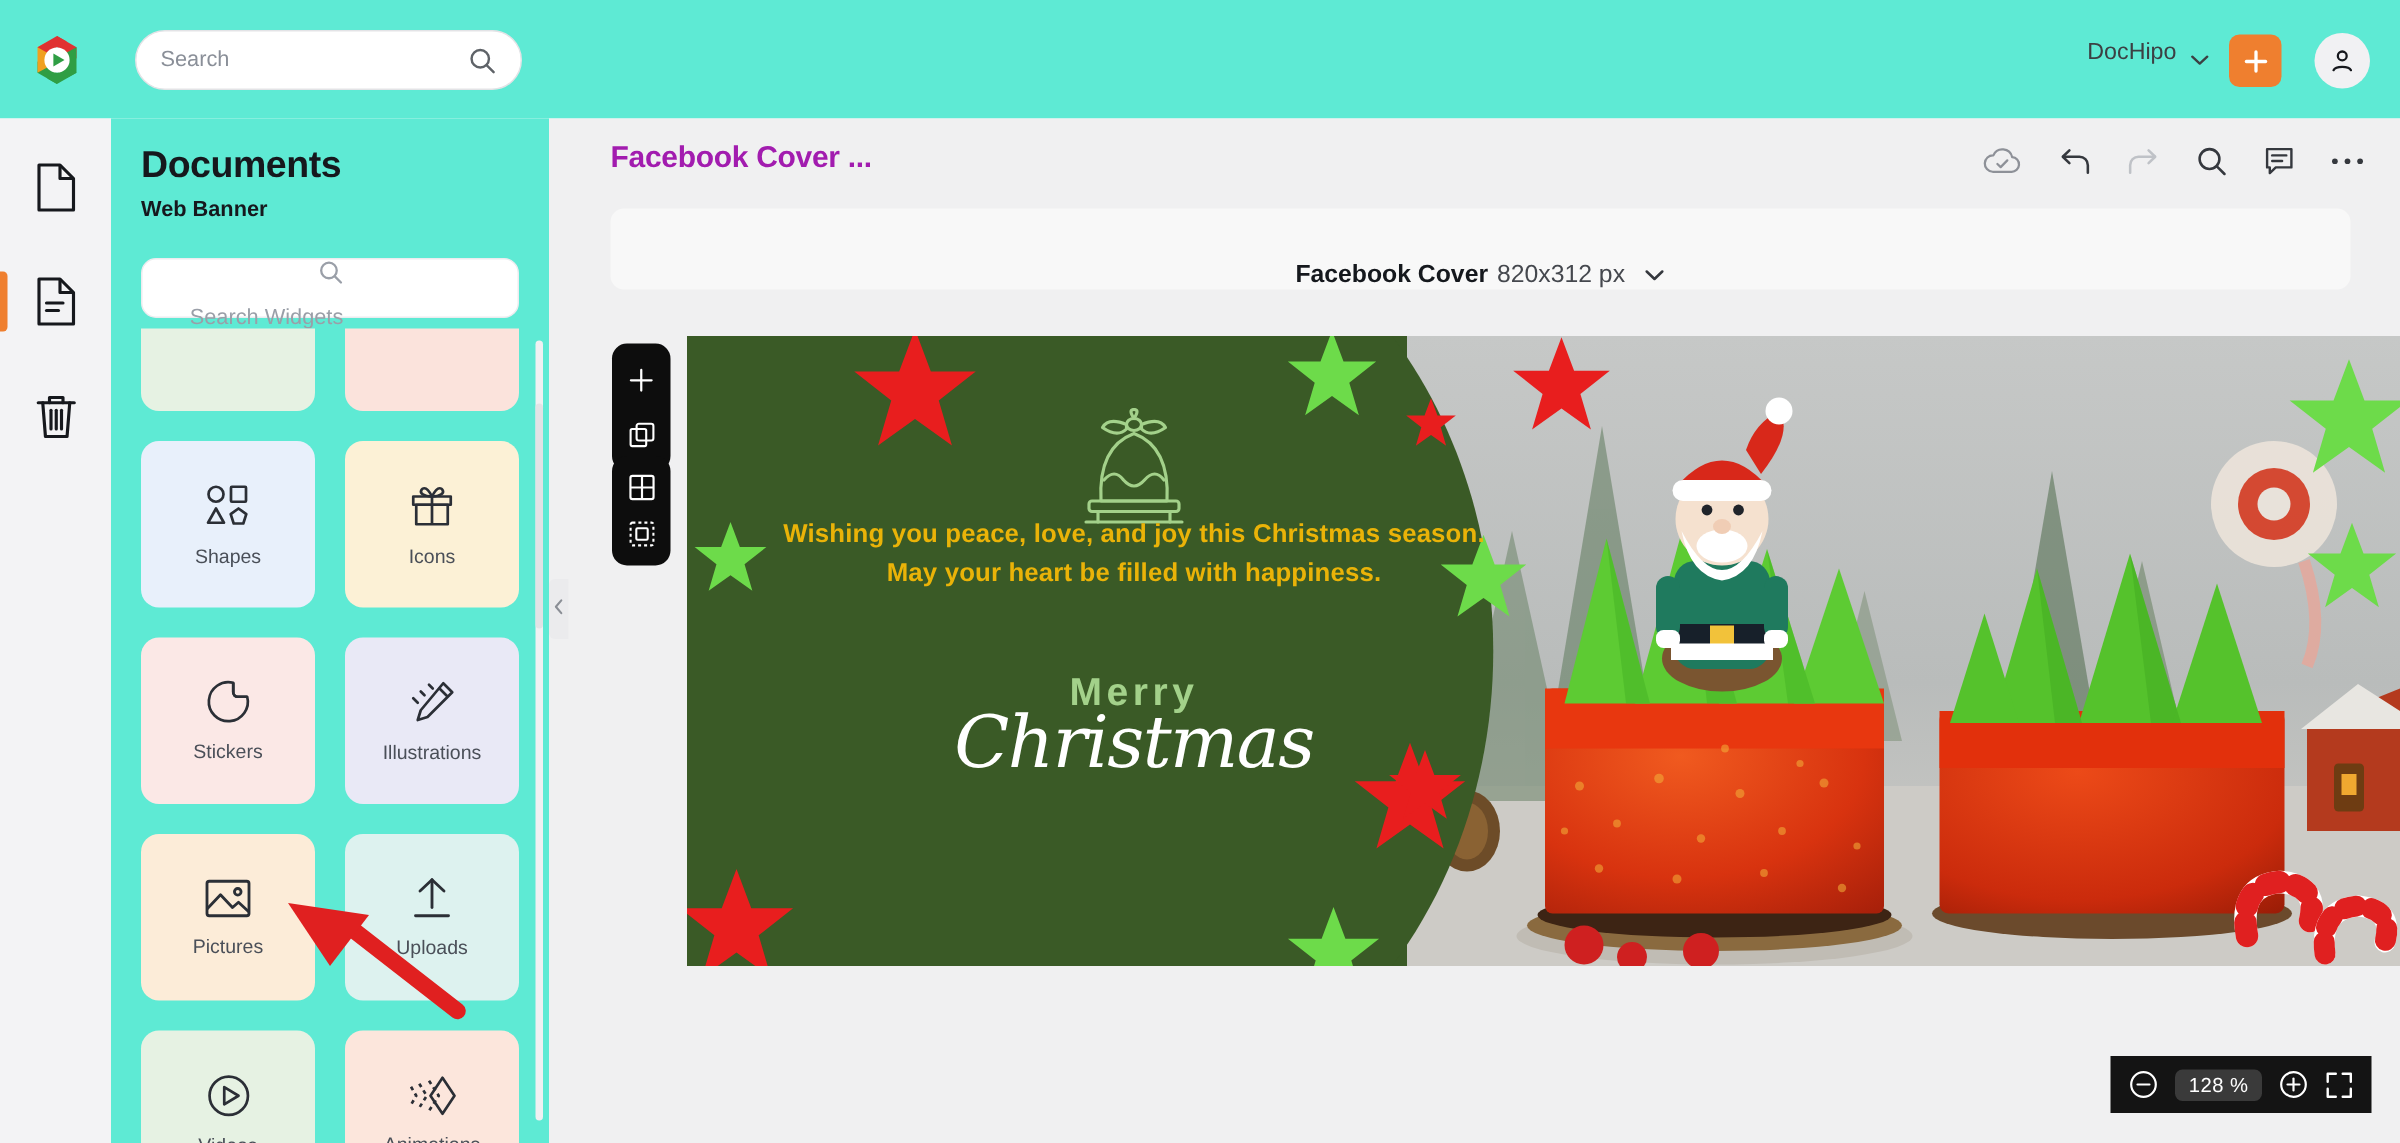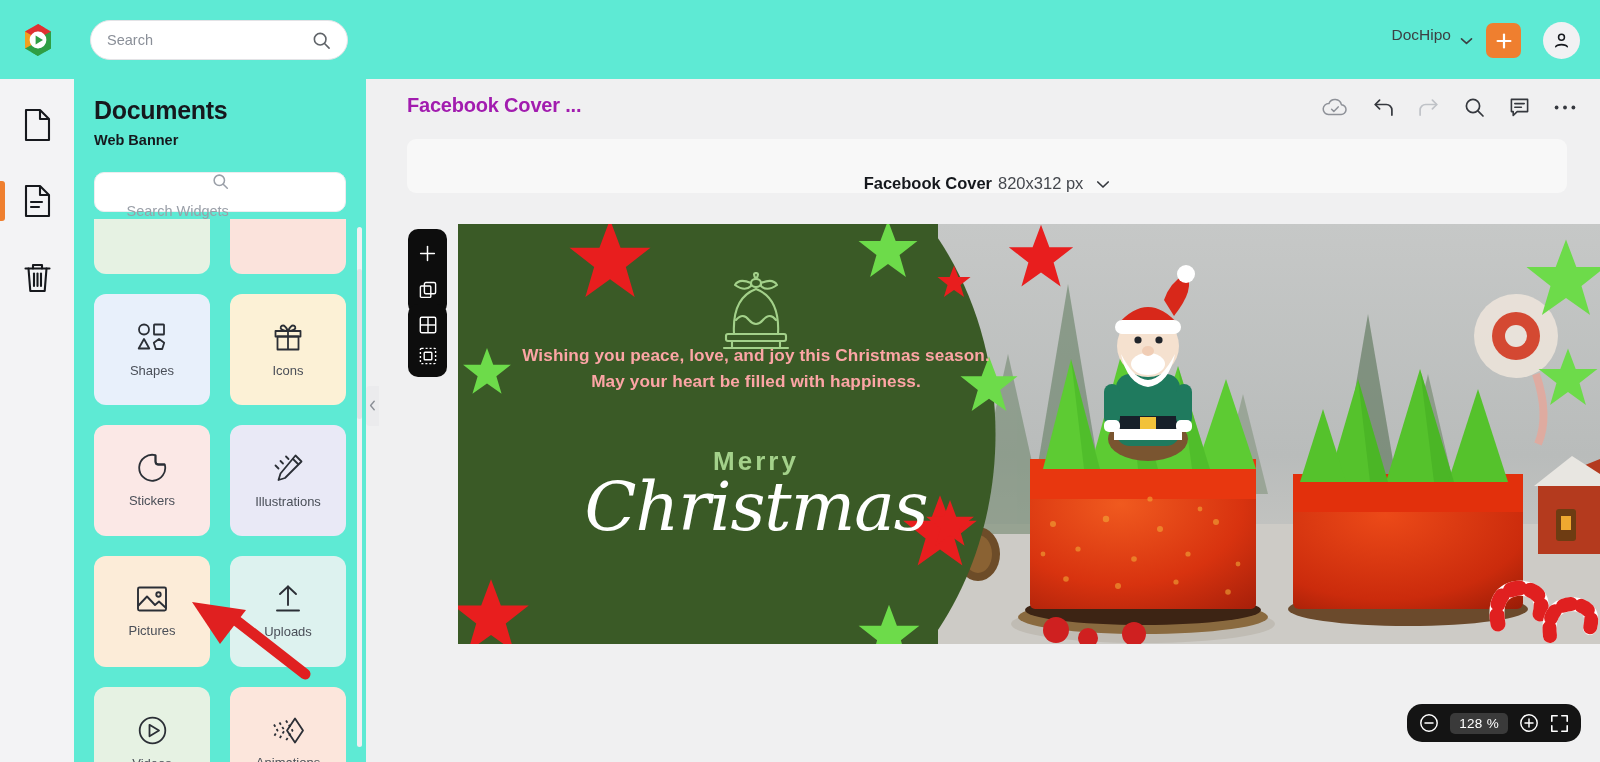--- a/index.html
+++ b/index.html
@@ -155,39 +155,39 @@
     position: absolute; left: 0; top: 0; width: 600px; height: 420px; background: #3a5a26; z-index: 2;
   }
   .canvas-photo {
     position: absolute; left: 480px; top: 0; width: 662px; height: 420px;
     background: #b4b2ac; z-index: 1; overflow: hidden;
   }
   .star { position: absolute; z-index: 3; }
 
   .greeting {
     position: absolute; left: 48px; top: 118px; width: 500px; z-index: 4;
-    text-align: center; color: #fca5a5; font-size: 17.2px; line-height: 26px; font-weight: bold;
+    text-align: center; color: #eab308; font-size: 17.2px; line-height: 26px; font-weight: bold;
     letter-spacing: 0.1px;
   }
   .merry {
     position: absolute; left: 48px; top: 222px; width: 500px; z-index: 4;
     text-align: center; color: #a3d18a; font-size: 26px; font-weight: bold; letter-spacing: 3px;
   }
   .xmas {
     position: absolute; left: 38px; top: 243px; width: 520px; z-index: 4;
-    text-align: center; color: #ffffff; font-size: 68px;
+    text-align: center; color: #ffffff; font-size: 48px;
     font-family: "DejaVu Serif", serif; font-style: italic; font-weight: normal;
     letter-spacing: -1px;
   }
   .pudding { position: absolute; left: 250px; top: 48px; z-index: 4; }
 
   
   .zoomctl {
     position: absolute; right: 19px; bottom: 20px; height: 38px;
-    background: #141414; border-radius: 15px; display: flex; align-items: center;
+    background: #141414; border-radius: 0; display: flex; align-items: center;
     gap: 11px; padding: 0 12px; z-index: 7;
   }
   .zoom-btn { cursor: pointer; display: flex; align-items: center; }
   .zoom-val {
     background: #3a3a3a; border-radius: 5px; padding: 3px 9px;
     font-size: 13.5px; color: #ffffff; cursor: pointer; letter-spacing: 0.3px;
   }
 
   
   .annot-arrow { position: absolute; left: 183px; top: 592px; z-index: 20; pointer-events: none; }

